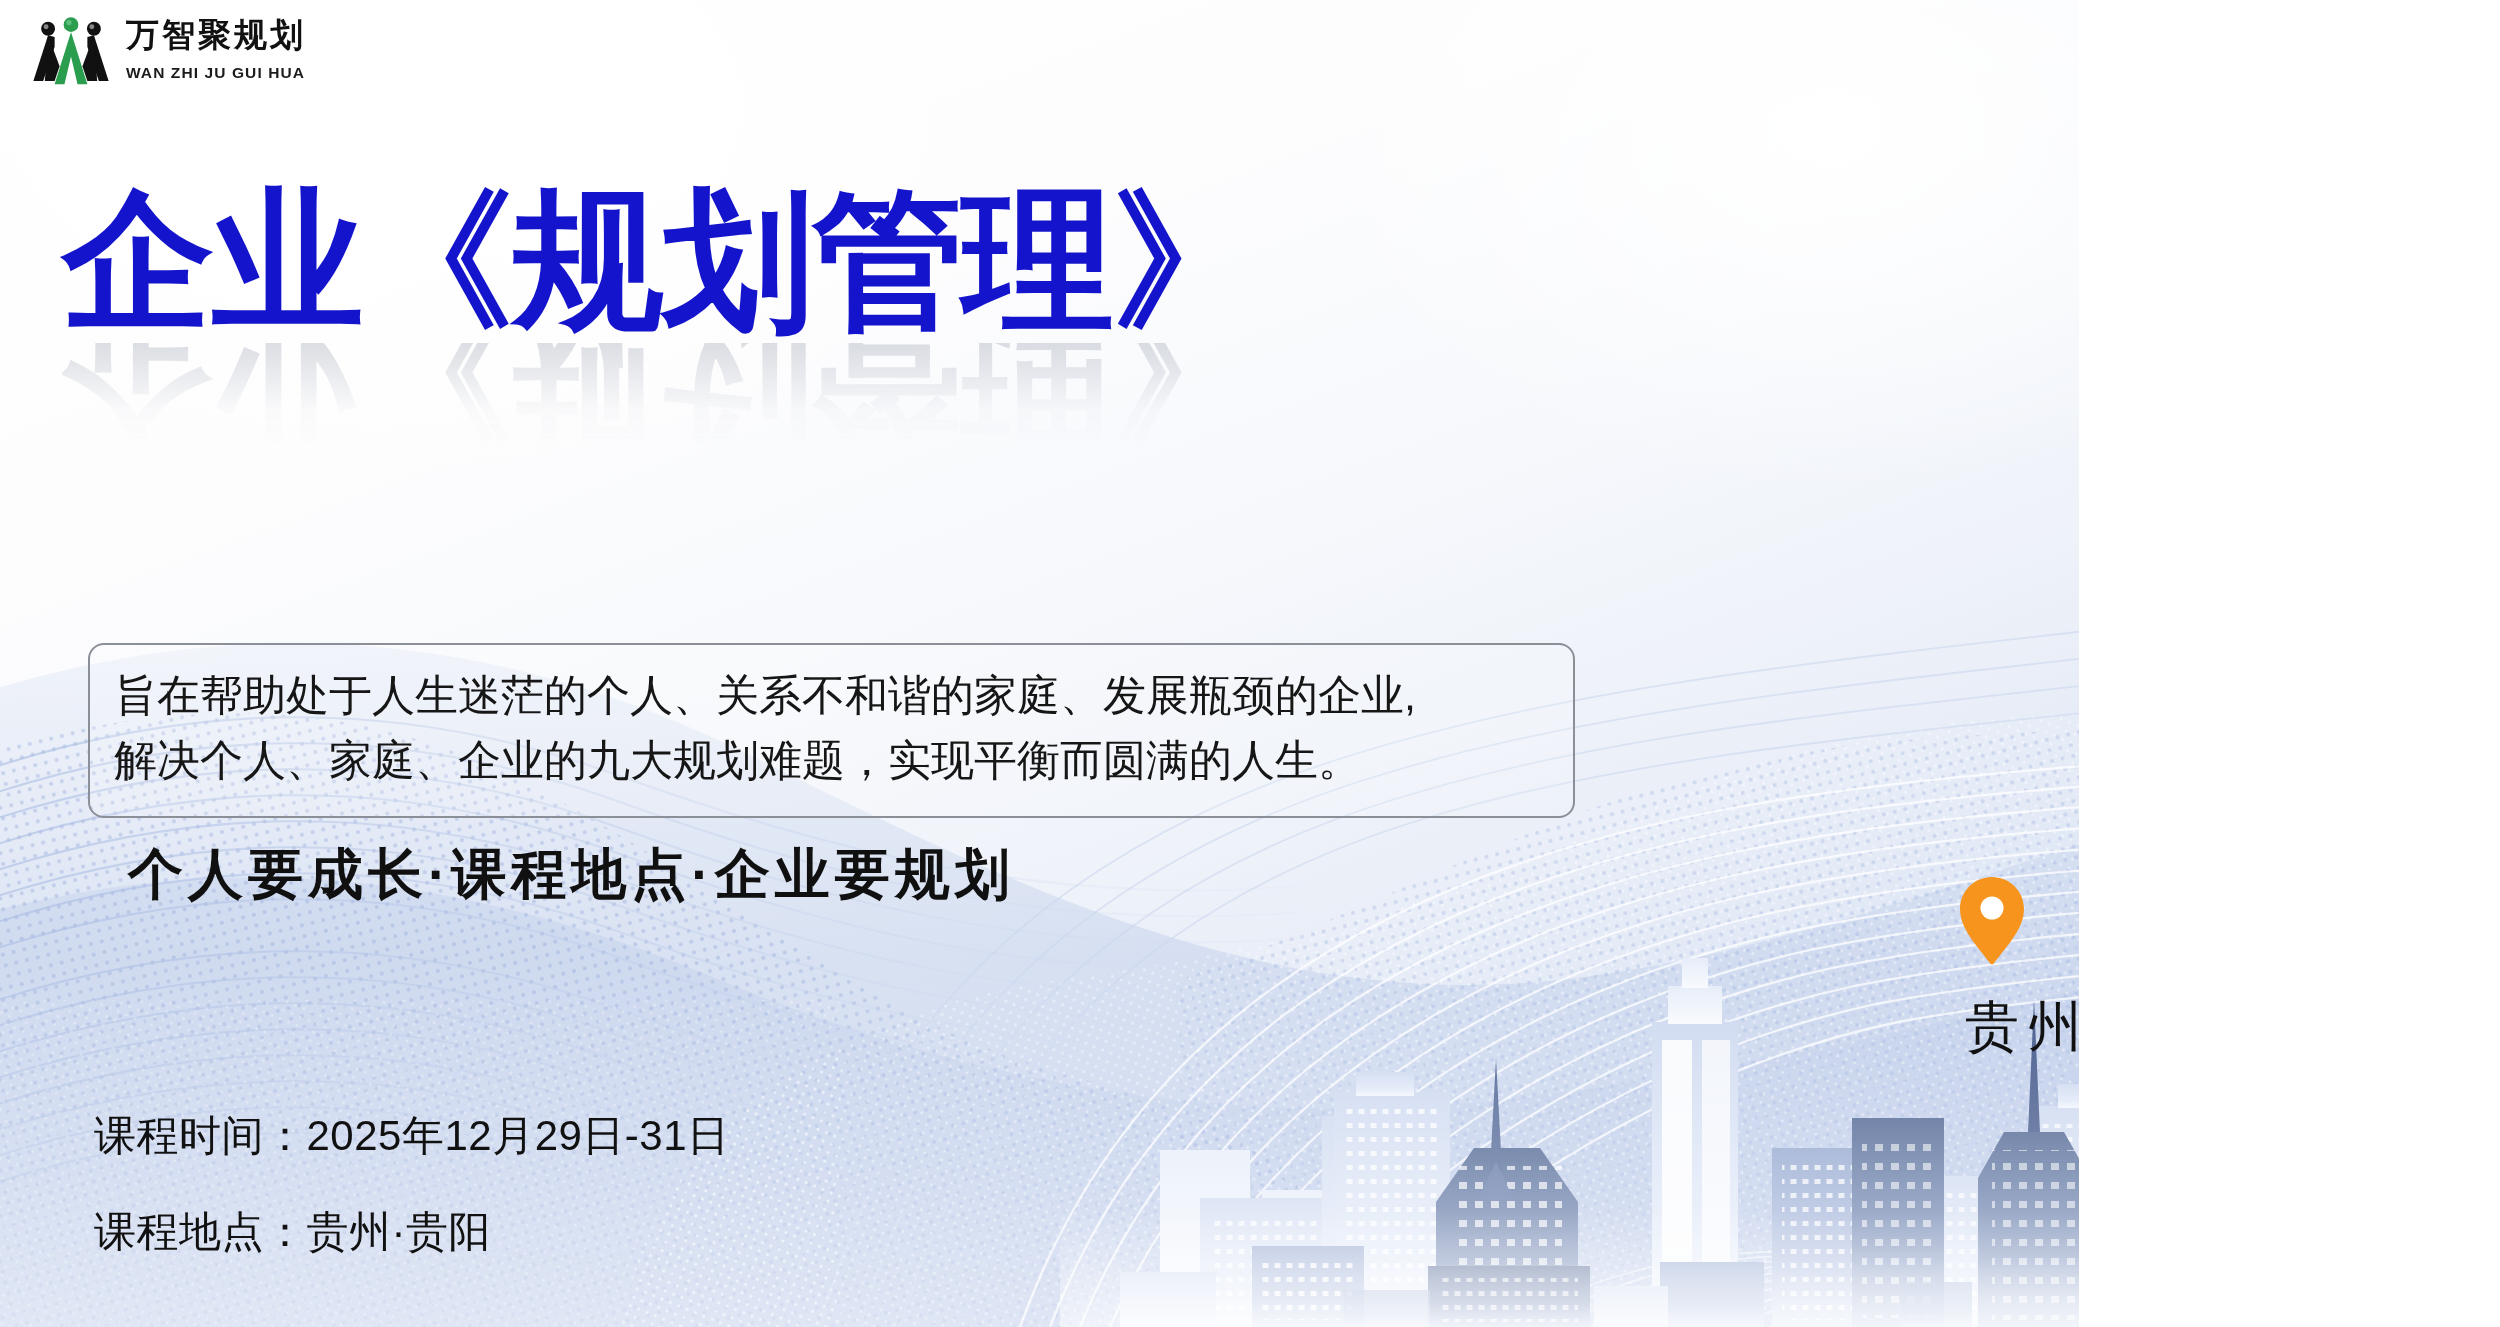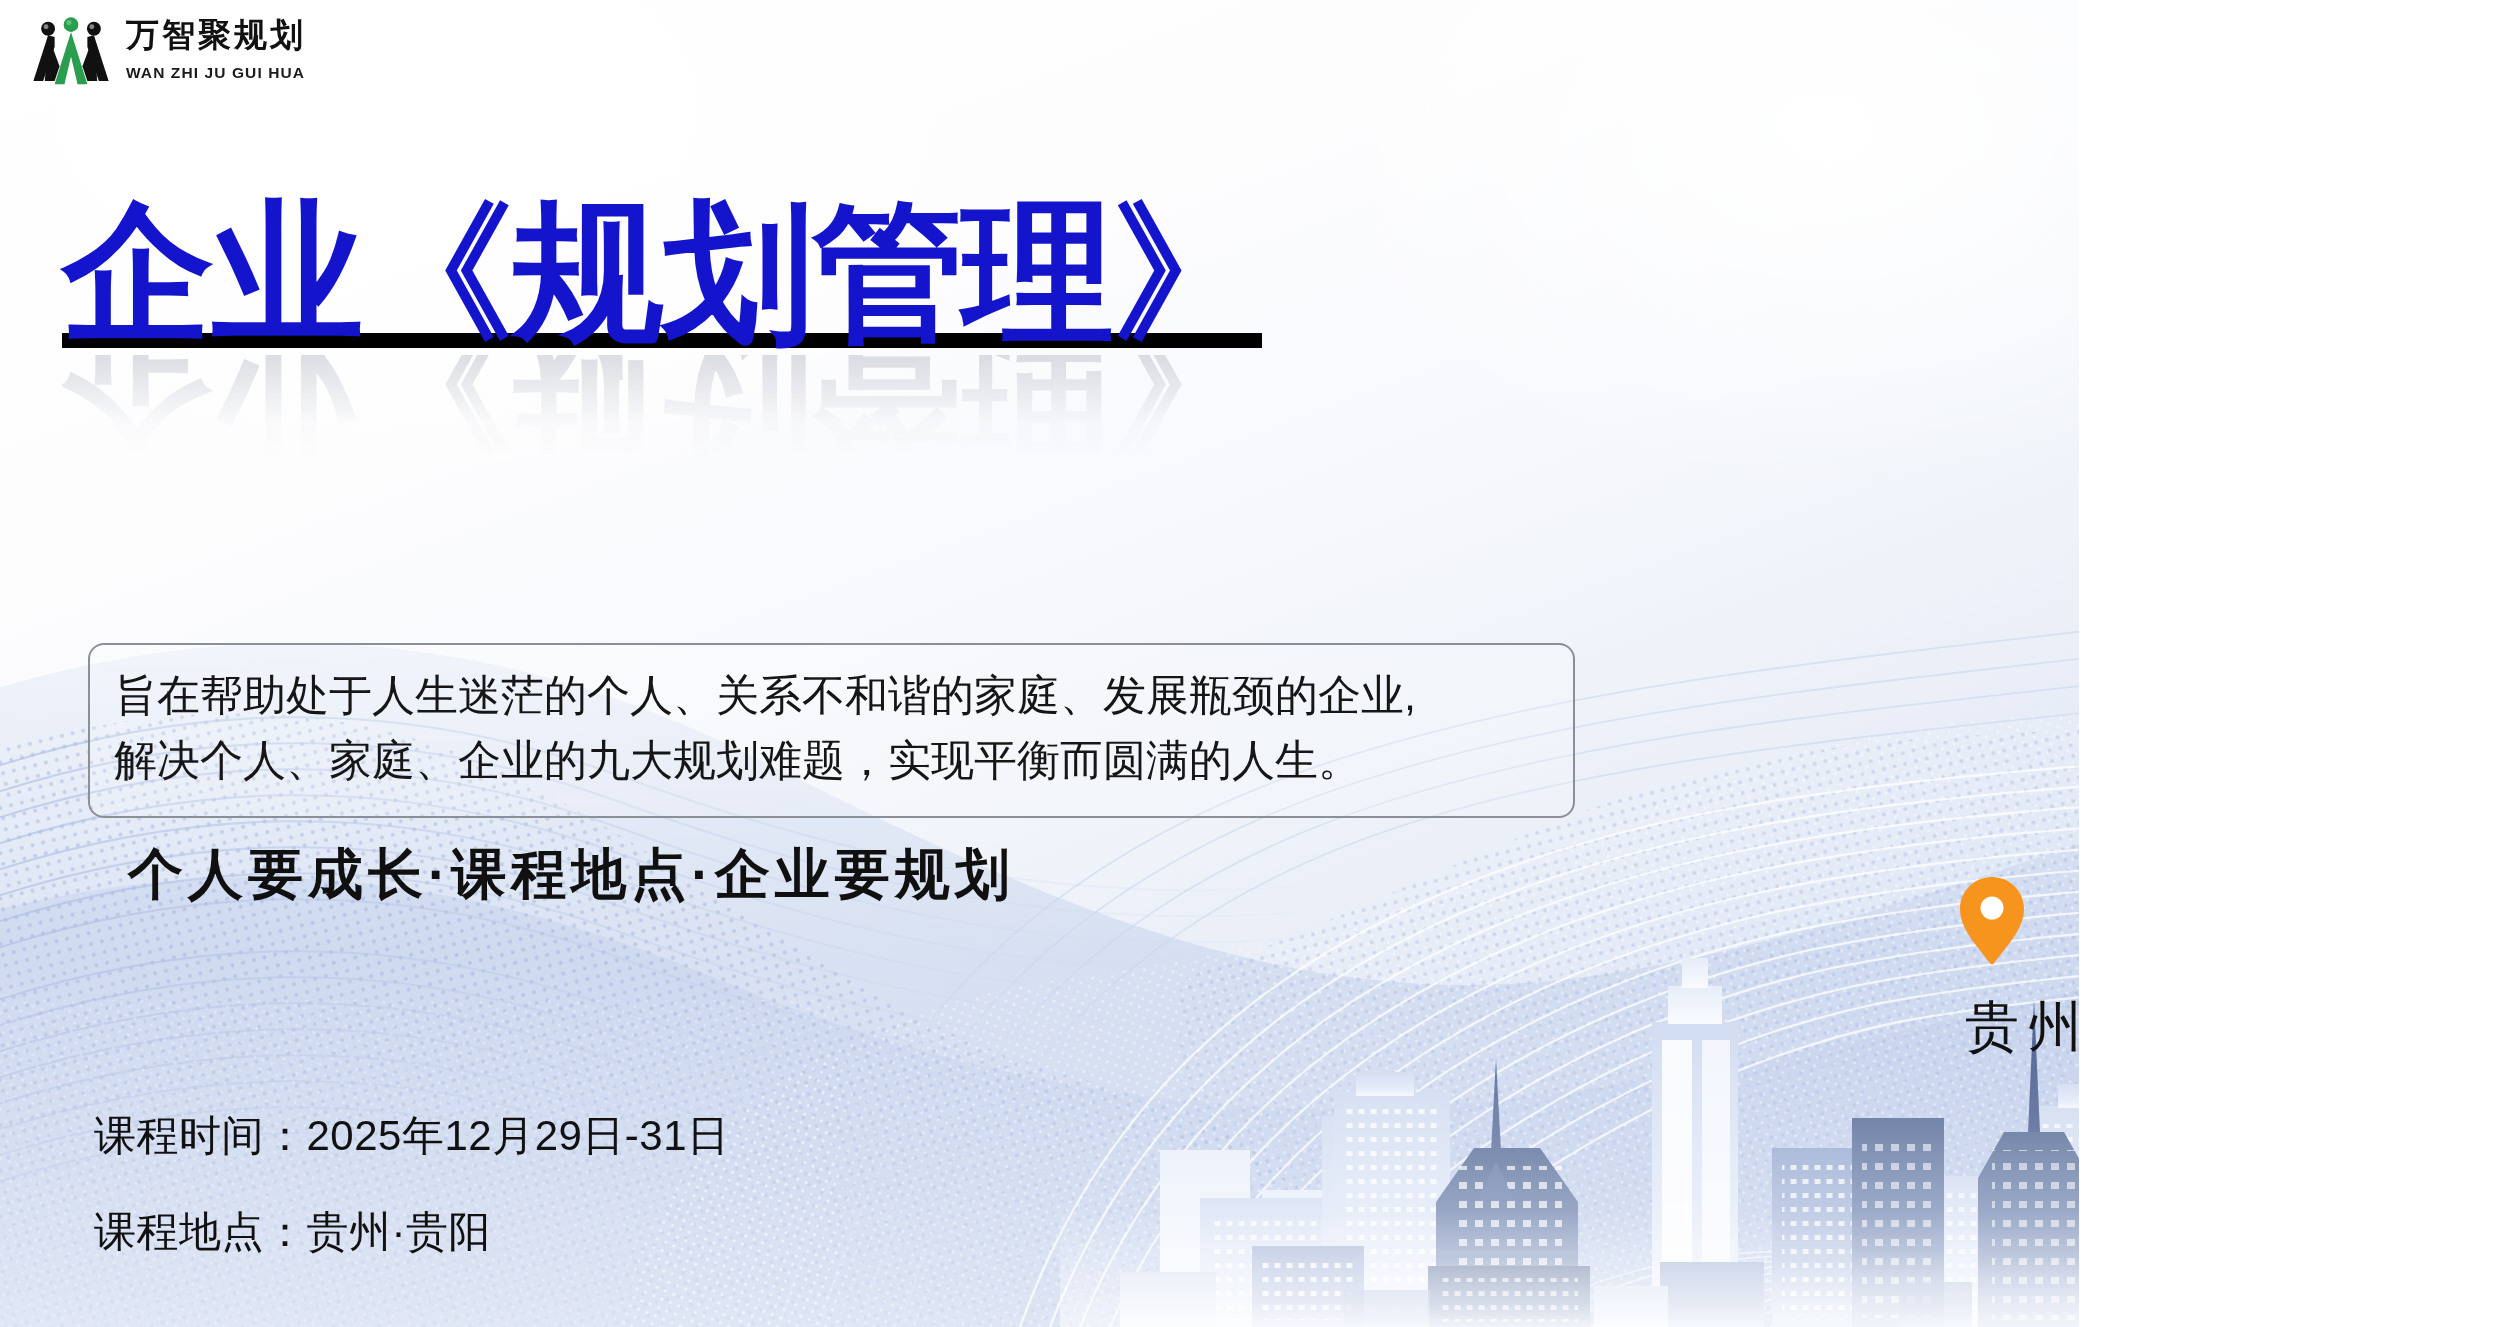--- a/index.html
+++ b/index.html
@@ -44,21 +44,21 @@
     font-family:"Liberation Serif","DejaVu Serif",serif;
     font-size:33px; font-weight:700; color:#111; letter-spacing:3px;
     white-space:nowrap;
   }
   .logo-en {
     font-size:15.5px; font-weight:700; color:#1b1b1b;
     letter-spacing:1.1px; margin-top:13px; white-space:nowrap;
   }
 
   
-  .title-block { position:absolute; left:62px; top:192px; z-index:15;text-decoration:underline; }
+  .title-block { position:absolute; left:62px; top:180px; z-index:15; }
   .main-title {
     font-family:"Liberation Sans","DejaVu Sans",sans-serif;
     font-size:152px; font-weight:700; color:#1414cc;
     letter-spacing:-2px; line-height:1.06; white-space:nowrap;
   }
   .title-reflect {
     font-family:"Liberation Sans","DejaVu Sans",sans-serif;
     font-size:152px; font-weight:700;
     letter-spacing:-2px; line-height:1.06; white-space:nowrap;
     transform:scaleY(-1);

